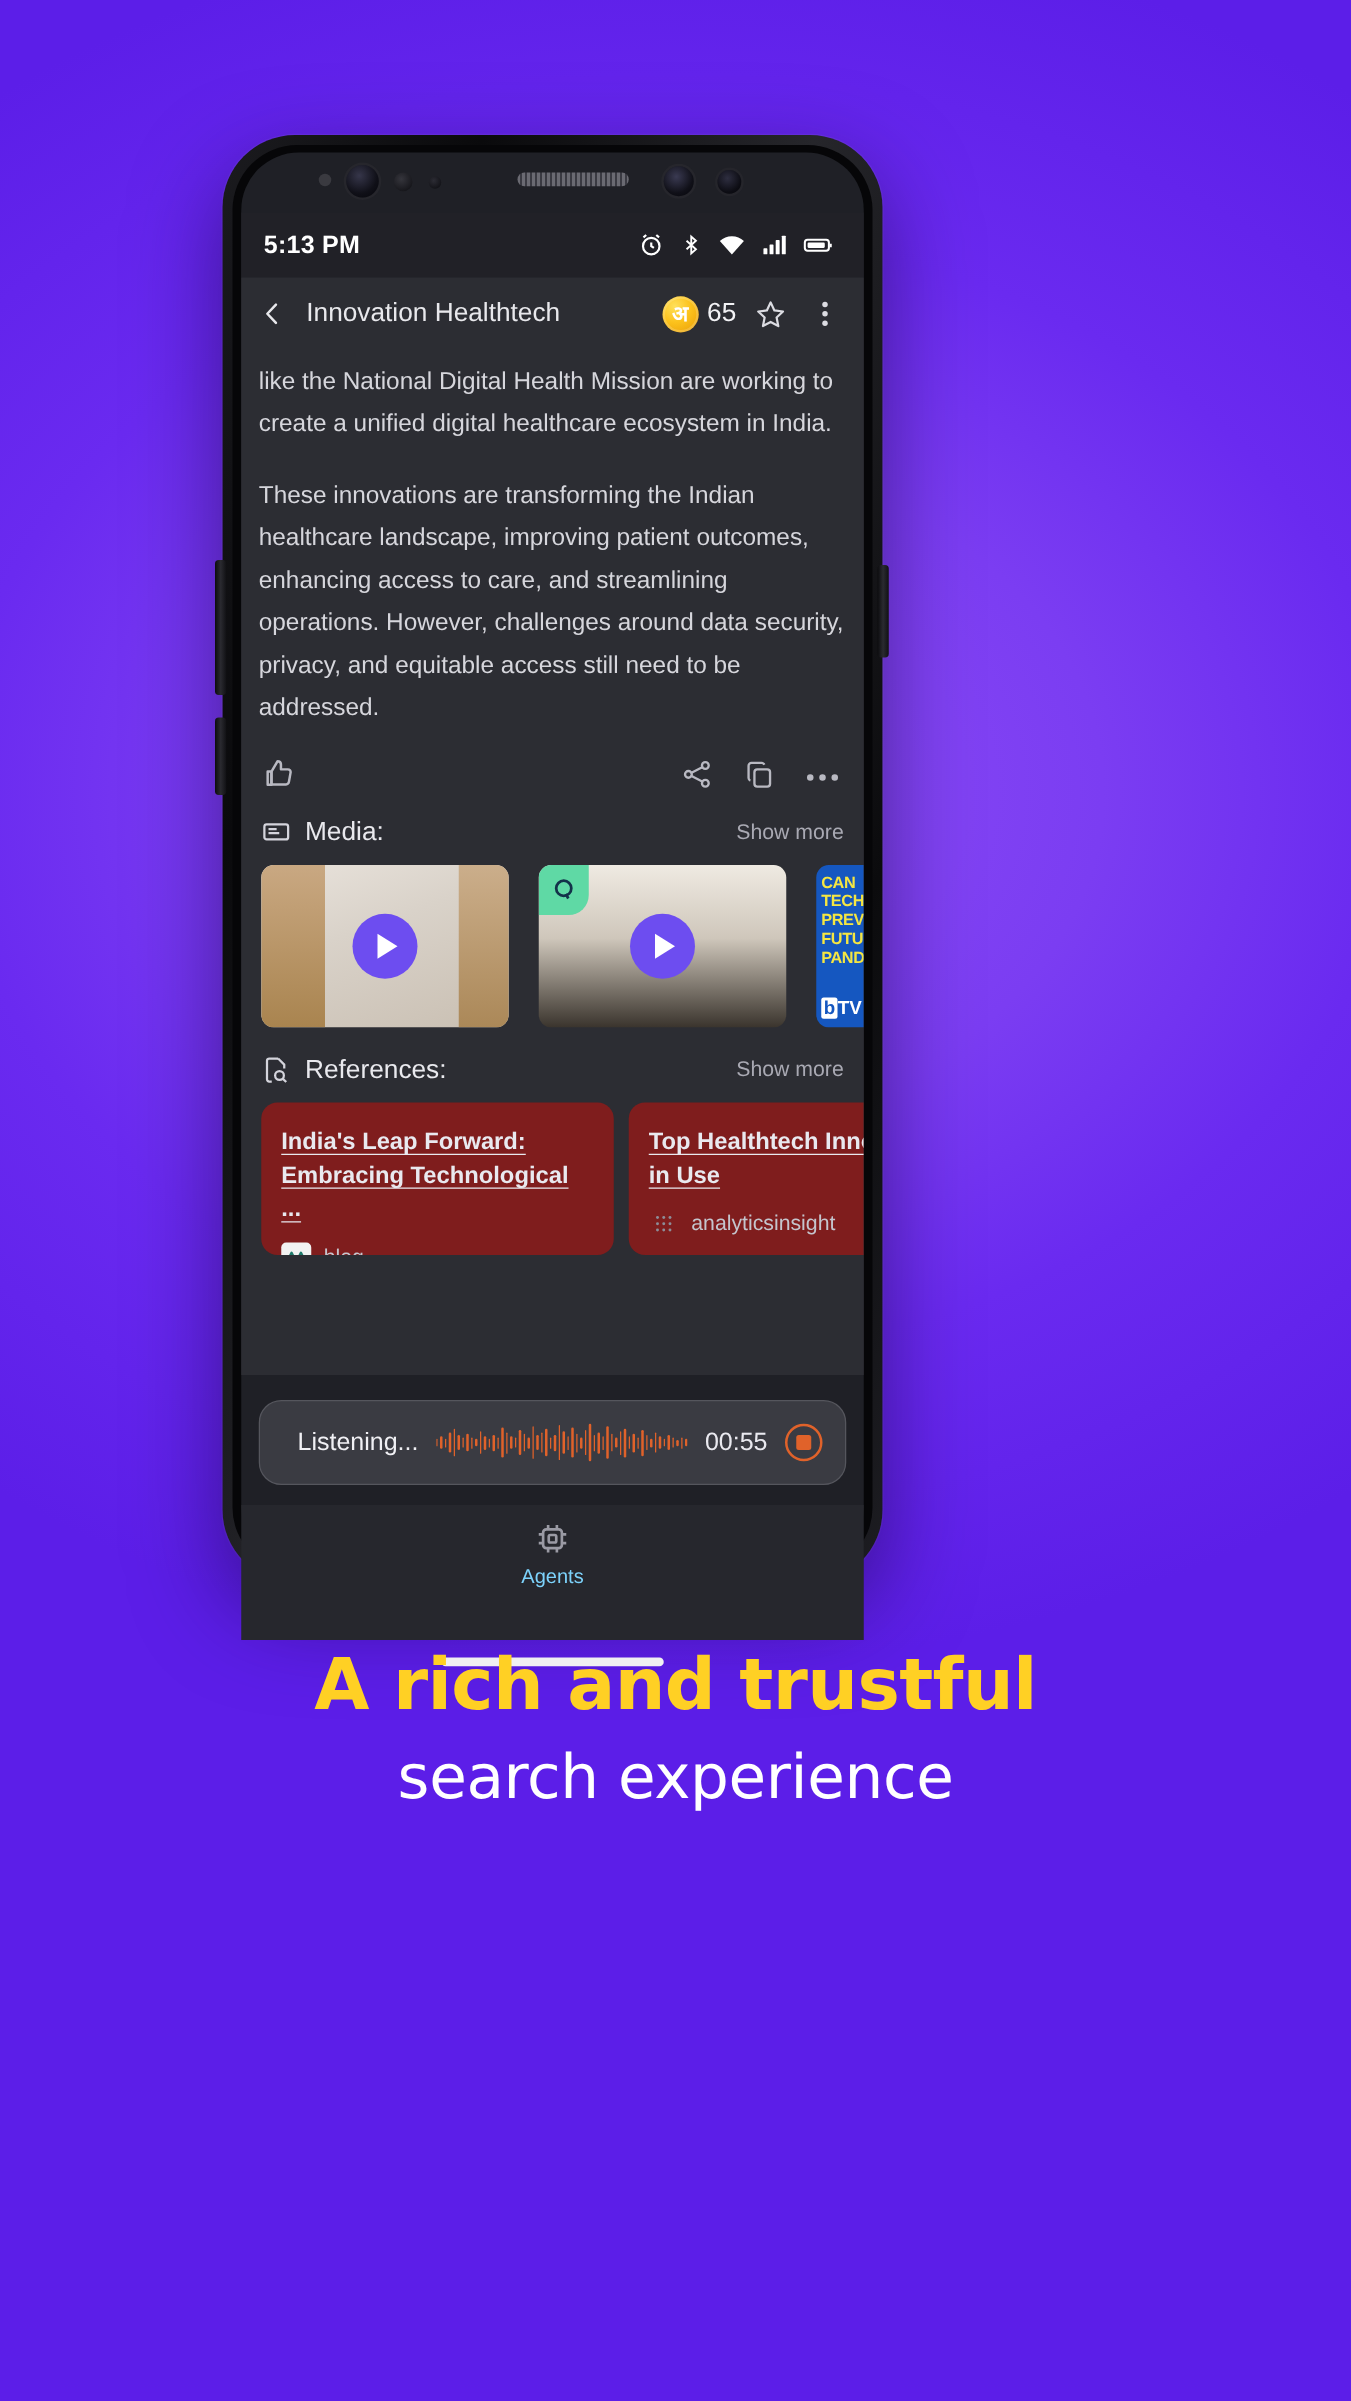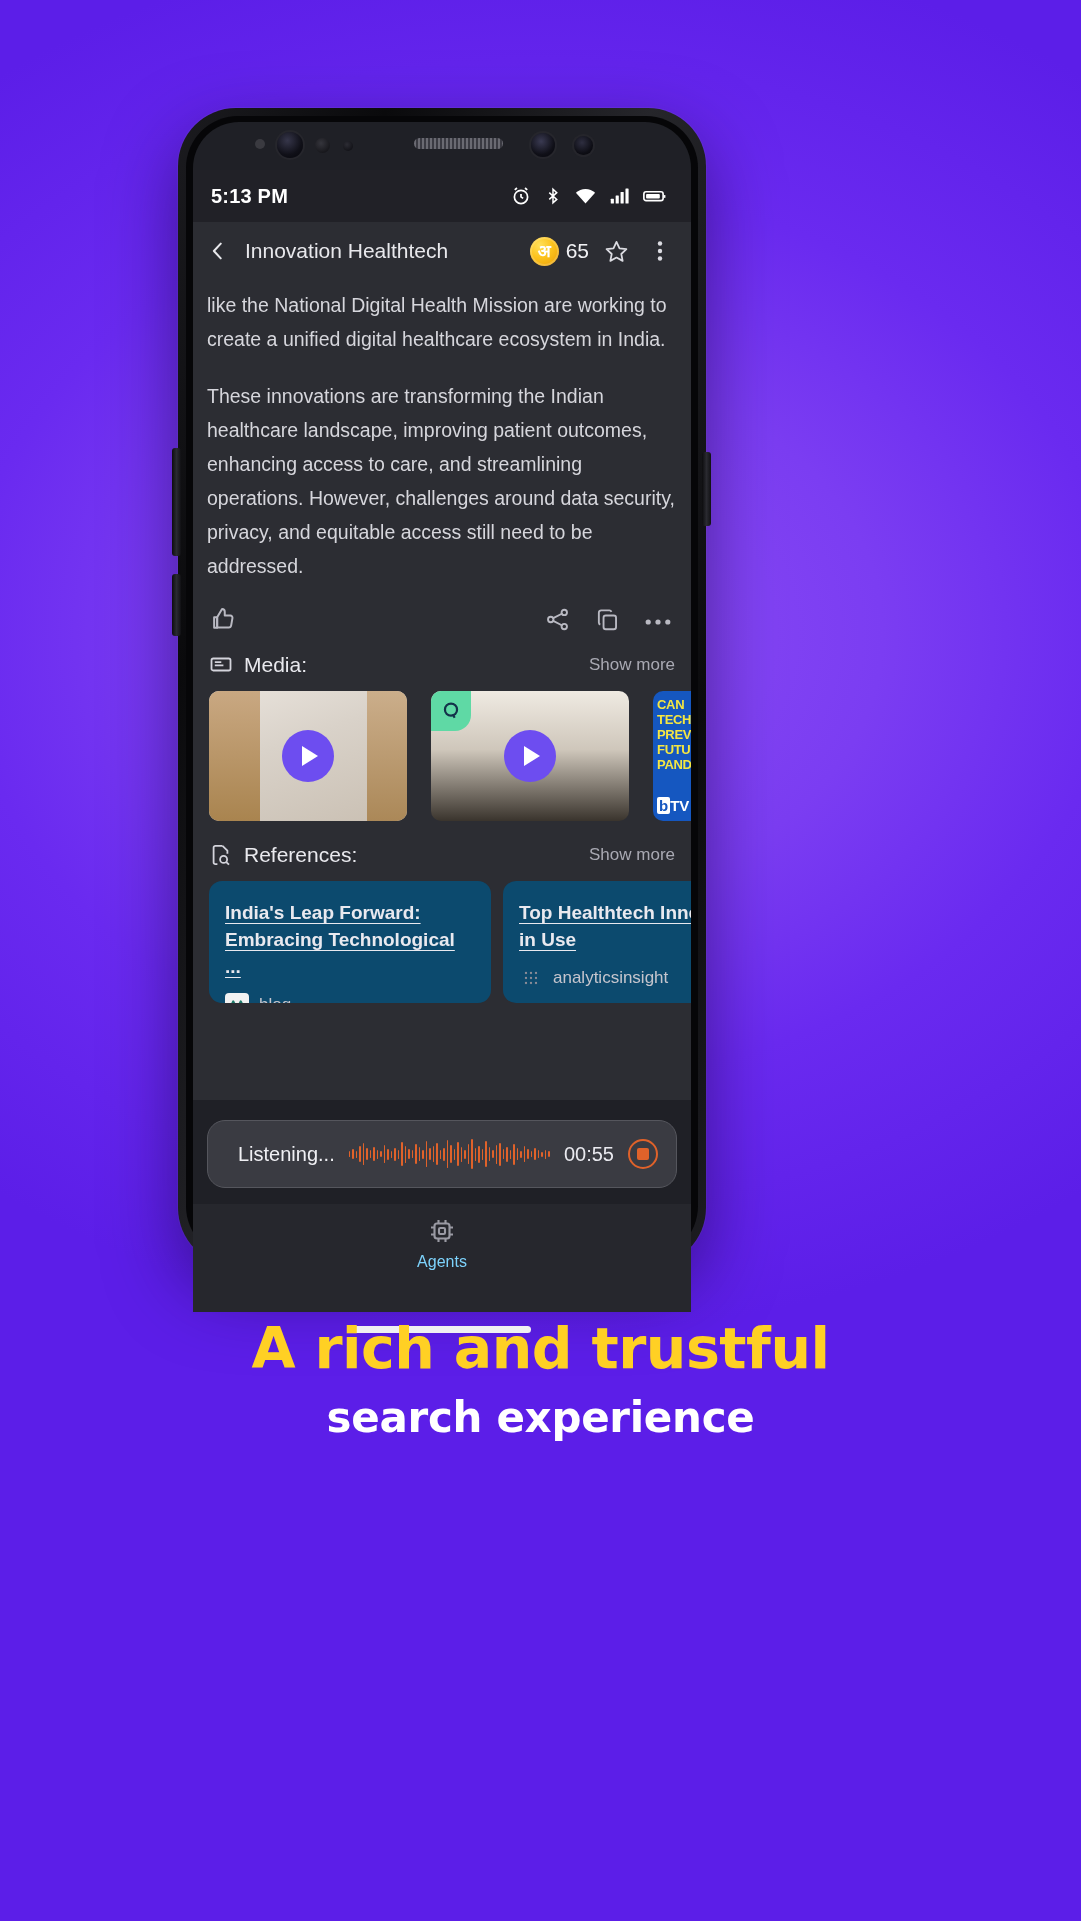--- a/index.html
+++ b/index.html
@@ -149,21 +149,21 @@
     position: absolute; left: 4px; top: 6px; right: 2px;
     color: #f5e642; font-size: 13px; font-weight: 800; line-height: 15px; letter-spacing: -.3px;
   }
   .btv-logo {
     position: absolute; left: 4px; bottom: 7px; color: #fff; font-size: 15px; font-weight: 800;
   }
   .btv-logo b { background: #fff; color: #1557c0; padding: 0 2px; border-radius: 2px; }
 
   #ref-strip { display: flex; gap: 12px; padding: 14px 0 0 16px; overflow: hidden; }
   .ref-card {
-    width: 282px; flex: 0 0 auto; background: #0c4a6e; border-radius: 13px;
+    width: 282px; flex: 0 0 auto; background: #7f1d1d; border-radius: 13px;
     padding: 18px 16px 16px 16px; height: 122px;
   }
   .ref-title {
     color: #e9e9ef; font-size: 19px; font-weight: 700; line-height: 27px;
     text-decoration: underline; text-underline-offset: 4px;
   }
   .ref-src { display: flex; align-items: center; gap: 10px; margin-top: 13px; }
   .ref-favicon { width: 24px; height: 24px; border-radius: 4px; background: #f2f2f2;
                  display: flex; align-items: center; justify-content: center; }
   .ref-src-name { color: #c5c5cd; font-size: 17px; }
@@ -196,21 +196,21 @@
     width: 178px; height: 7px; border-radius: 4px; background: #f0f0f2;
   }
 
   
   #caption { position: absolute; left: 0; top: 1315px; width: 1081px; text-align: center; }
   #caption-line-1 {
     color: #ffd024; font-size: 57px; font-weight: 700; letter-spacing: -.5px;
     font-family: "DejaVu Sans", sans-serif;
   }
   #caption-line-2 {
-    color: #ffffff; font-size: 42px; font-weight: 700; margin-top: 12px; letter-spacing: -.3px;
+    color: #ffffff; font-size: 49px; font-weight: 400; margin-top: 12px; letter-spacing: -.3px;
     font-family: "DejaVu Sans", sans-serif;
   }
 </style>
 </head>
 <body>
 
 <div id="phone-frame"></div>
 <div id="phone-bezel"></div>
 <div class="side-btn" id="btn-vol"></div>
 <div class="side-btn" id="btn-bix"></div>

